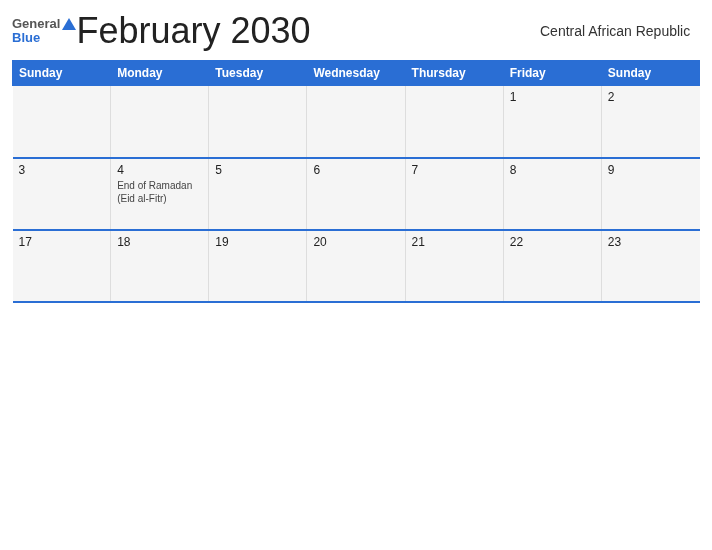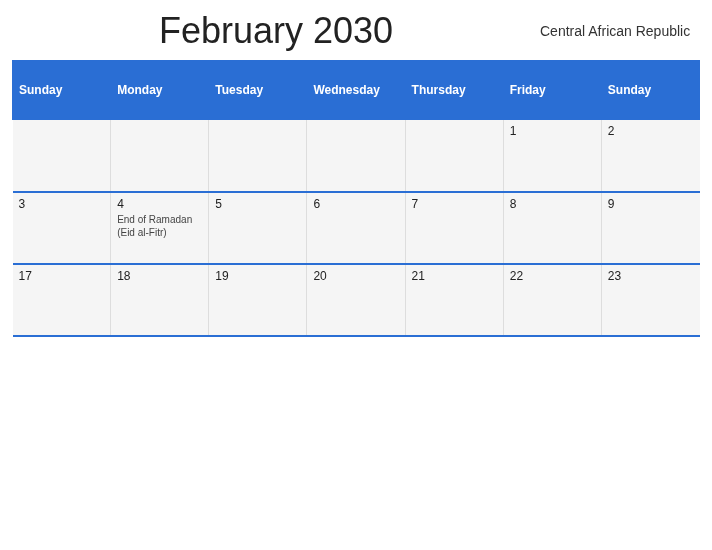--- a/index.html
+++ b/index.html
@@ -47,39 +47,39 @@
       vertical-align: middle;
     }
     .logo-row {
       display: flex;
       align-items: center;
     }
     .title {
       font-size: 36px;
       font-weight: 400;
       color: #222;
-      text-align: center;
+      text-align: left;
       flex: 1;
     }
     .country {
       font-size: 14px;
       color: #333;
       text-align: left;
       min-width: 160px;
     }
     .calendar {
       width: 100%;
       border-collapse: collapse;
     }
     .calendar thead tr th {
       background: #2a6ed4;
       color: #fff;
       font-size: 12px;
       font-weight: 600;
-      padding: 22px 6px;
+      padding: 5px 6px;
       text-align: left;
       border: 1px solid #2a6ed4;
     }
     .calendar tbody tr {
       border-bottom: 2px solid #2a6ed4;
     }
     .calendar tbody tr td {
       background: #f5f5f5;
       vertical-align: top;
       padding: 4px 6px 4px 6px;
@@ -105,20 +105,27 @@
     }
     .empty-cell {
       background: #f5f5f5;
     }
   </style>
 </head>
 <body>
 
 <div class="page">
   <div class="header">
+    <div class="logo">
+      <div class="logo-row">
+        <span class="logo-general">General</span>
+        <span class="logo-triangle"></span>
+      </div>
+      <span class="logo-blue">Blue</span>
+    </div>
     <div class="title">February 2030</div>
     <div class="country">Central African Republic</div>
   </div>
 
   <table class="calendar">
     <thead>
       <tr>
       <th>Sunday</th>
           <th>Monday</th>
           <th>Tuesday</th>

